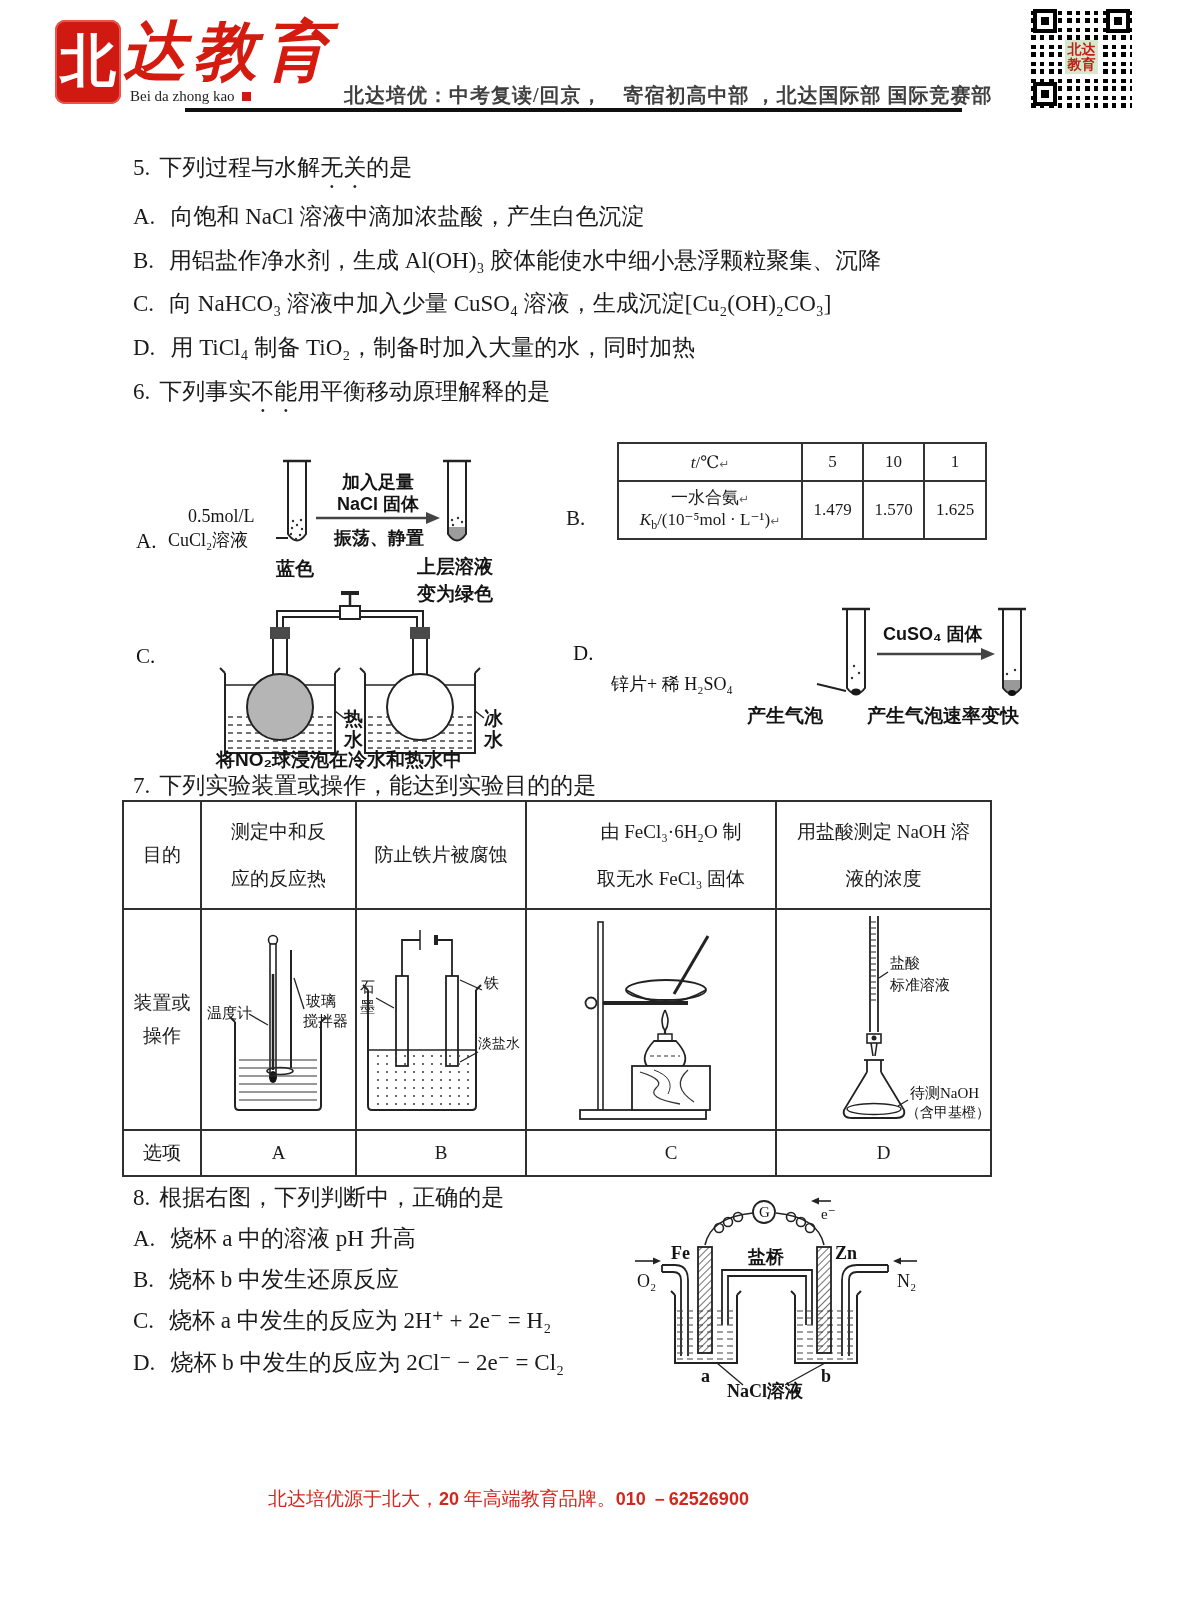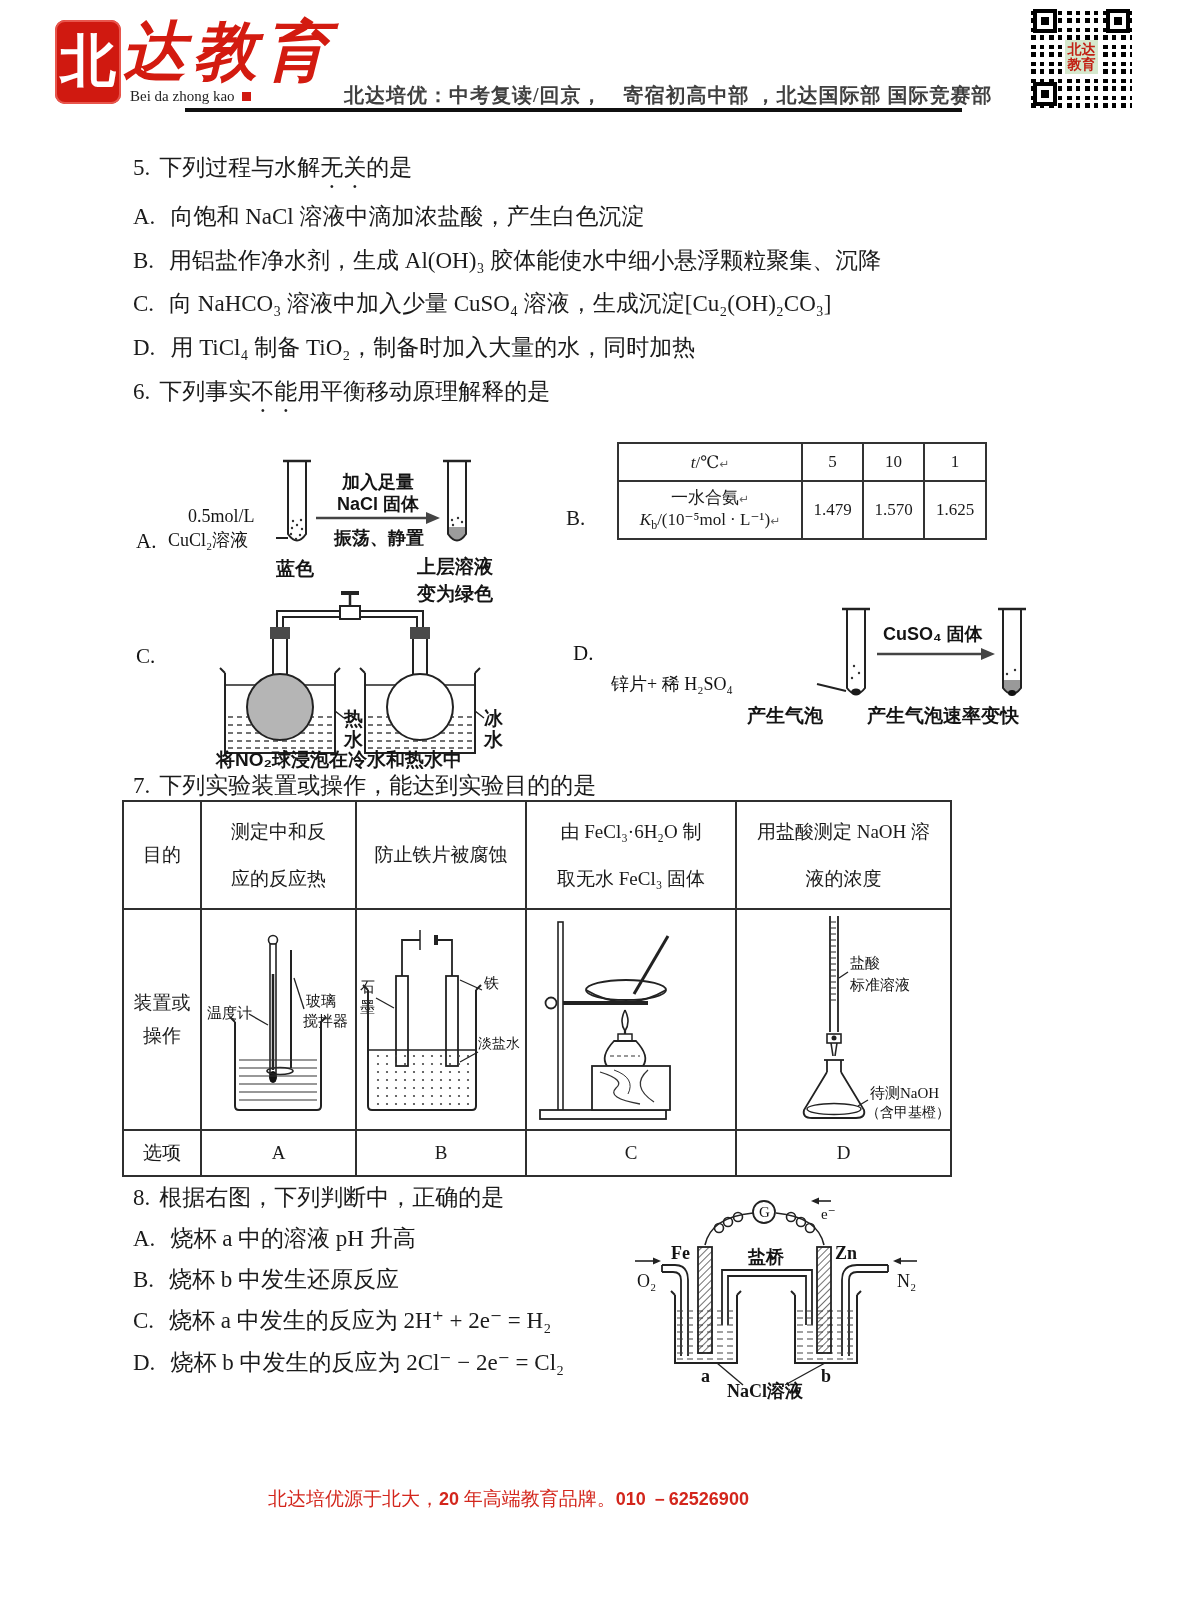--- a/index.html
+++ b/index.html
@@ -32,21 +32,21 @@
   
   .kbtable{position:absolute;left:617px;top:442px;border-collapse:collapse;table-layout:fixed;}
   .kbtable td{border:2px solid #333;text-align:center;vertical-align:middle;font-size:17px;padding:0;}
   .kbtable .c0{width:182px;} .kbtable .c1{width:59px;} .kbtable .c2{width:59px;} .kbtable .c3{width:60px;}
   .kbtable .r0 td{height:36px;} .kbtable .r1 td{height:56px;}
   .ret{font-size:12px;color:#666;font-family:"DejaVu Sans",sans-serif;}
   .kbtable sub{font-size:12px;}
   
   .q7table{position:absolute;left:122px;top:800px;border-collapse:collapse;table-layout:fixed;}
   .q7table td{border:2px solid #2f2f2f;text-align:center;vertical-align:middle;font-size:19px;padding:0;}
-  .q7table .w0{width:76px;}.q7table .w1{width:153px;}.q7table .w2{width:168px;text-align:center;}.q7table .w3{width:208px;}.q7table .w4{width:213px;}
+  .q7table .w0{width:76px;}.q7table .w1{width:153px;}.q7table .w2{width:168px;text-align:center;}.q7table .w3{width:208px;padding-left:40px;}.q7table .w4{width:213px;}
   .q7table .r1 td{height:106px;} .q7table .r2 td{height:216px;margin-left:48px;} .q7table .r3 td{height:44px;}
   .purp{line-height:2.5;} .p-narrow{max-width:104px;margin:0 auto;} .p-mid{max-width:154px;margin:0 auto;}
   .optletter{font-size:21px;}
   
   svg text{fill:#141414;}
   .dl{font-family:"Liberation Sans","DejaVu Sans",sans-serif;font-weight:bold;font-size:18px;}
   .dl19{font-family:"Liberation Sans","DejaVu Sans",sans-serif;font-weight:bold;font-size:19px;}
   .ds{font-family:"Liberation Serif","DejaVu Serif",serif;font-size:15px;}
   .ds14{font-family:"Liberation Serif","DejaVu Serif",serif;font-size:14px;}
   .dserif18{font-family:"Liberation Serif","DejaVu Serif",serif;font-size:18px;}

